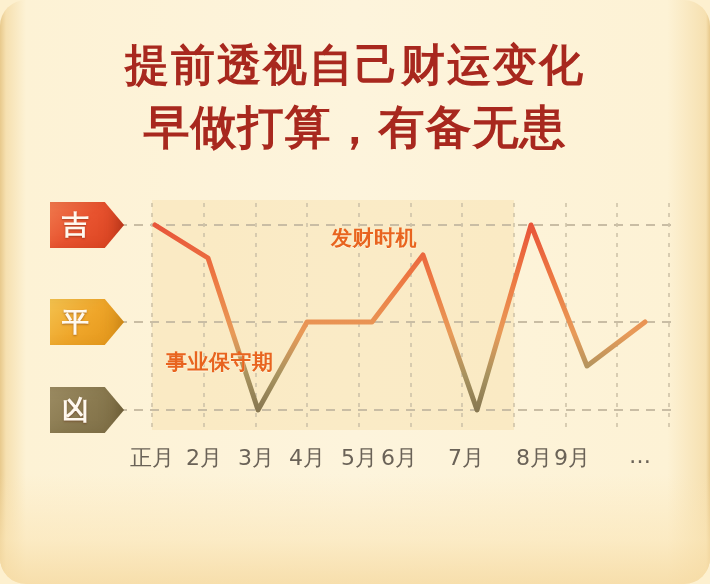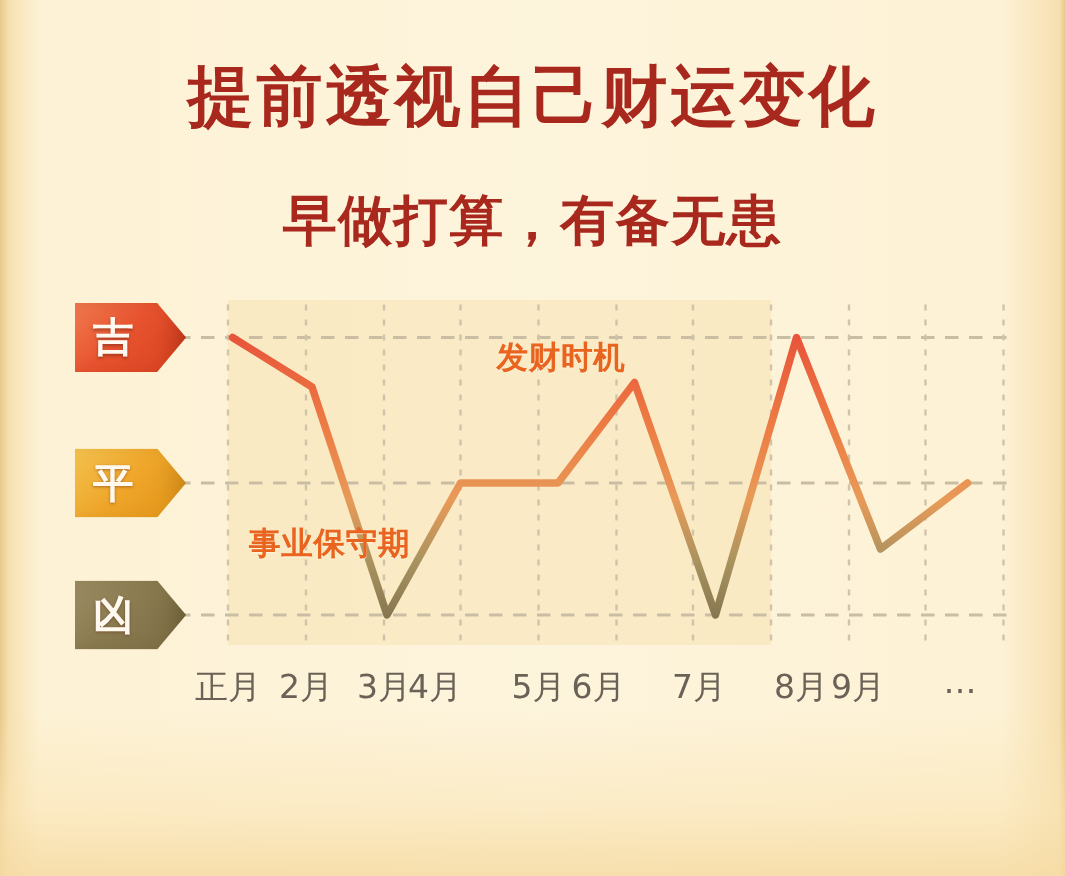--- a/index.html
+++ b/index.html
@@ -20,20 +20,21 @@
     background:
       linear-gradient(to right,
         #e8c98c 0px,
         #f6e0b0 6px,
         #fdf2d5 26px,
         #fdf4dc 50%,
         #fdf2d5 94%,
         #f6e0b0 706px,
         #e8c98c 710px);
     overflow: hidden;
+    border-radius: 26px;
   }
   #root::after {
     content: "";
     position: absolute;
     left: 0; right: 0; bottom: 0;
     height: 110px;
     background: linear-gradient(to bottom, rgba(253,240,207,0) 0%, rgba(250,228,180,0.55) 60%, rgba(246,219,164,0.85) 100%);
     pointer-events: none;
   }
 
@@ -51,23 +52,22 @@
     color: #a8281e;
     font-family: "DejaVu Serif", "Liberation Serif", serif;
     font-weight: bold;
     font-size: 44px;
     letter-spacing: 2px;
     line-height: 62px;
     white-space: nowrap;
     text-shadow: 0 1px 0 rgba(255,245,220,0.85);
   }
   .title-line.second {
-    font-size: 36px;
+    font-size: 46px;
     letter-spacing: 1px;
-    margin-top: 20px;
   }
 
   
   .chart-area {
     position: absolute;
     left: 0;
     top: 0;
     width: 710px;
     height: 584px;
   }
@@ -218,21 +218,21 @@
       <span class="badge-text">凶</span>
     </div>
 
     <div class="annot annot-fa">发财时机</div>
     <div class="annot annot-shiye">事业保守期</div>
 
     <div class="xlabels">
       <span class="xlabel" style="left:152px">正月</span>
       <span class="xlabel" style="left:204px">2月</span>
       <span class="xlabel" style="left:256px">3月</span>
-      <span class="xlabel" style="left:290px">4月</span>
+      <span class="xlabel" style="left:307px">4月</span>
       <span class="xlabel" style="left:359px">5月</span>
       <span class="xlabel" style="left:399px">6月</span>
       <span class="xlabel" style="left:466px">7月</span>
       <span class="xlabel" style="left:534px">8月</span>
       <span class="xlabel" style="left:572px">9月</span>
       <span class="xlabel" style="left:640px">…</span>
     </div>
 
   </div>
 </div>

